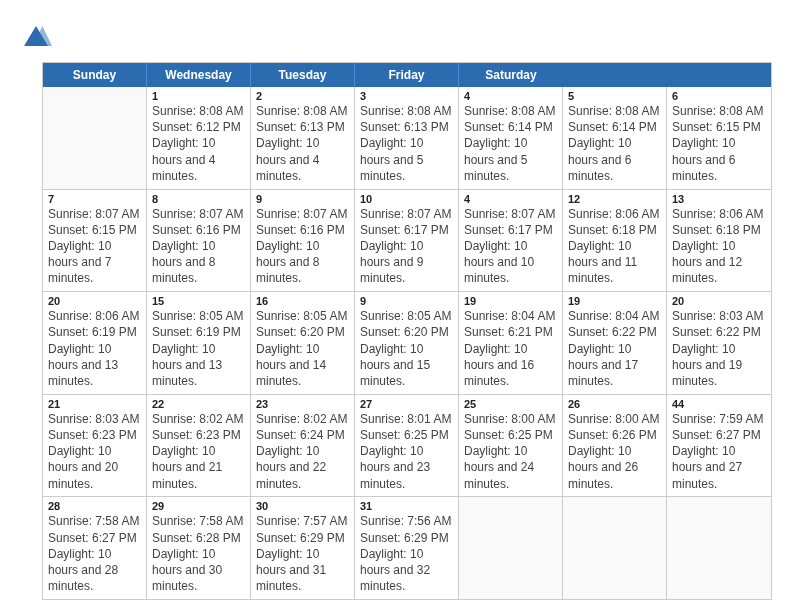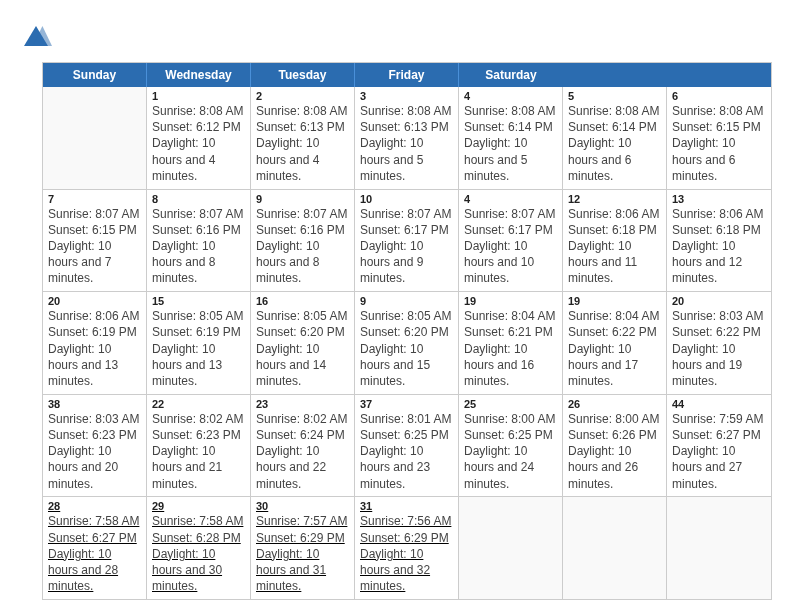--- a/index.html
+++ b/index.html
@@ -86,21 +86,21 @@
       flex: 1;
       display: flex;
       flex-direction: column;
     }
     .cal-row {
       display: grid;
       grid-template-columns: repeat(7, 1fr);
       flex: 1;
       border-bottom: 1px solid #ccc;
     }
-    .cal-row:last-child { border-bottom: none; text-decoration: underline; }
+    .cal-row:last-child { border-bottom: none; }
     .cal-cell {
       border-right: 1px solid #ccc;
       padding: 3px 5px;
       font-size: 9.5px;
       color: #333;
       vertical-align: top;
       min-height: 0;
     }
     .cal-cell:last-child { border-right: none; }
     .cal-cell.empty { background: #f9f9f9; }
@@ -228,33 +228,33 @@
             <div class="day-num">19</div>
             <div class="cell-text">Sunrise: 8:04 AM<br>Sunset: 6:22 PM<br>Daylight: 10 hours and 17 minutes.</div>
           </div>
           <div class="cal-cell">
             <div class="day-num">20</div>
             <div class="cell-text">Sunrise: 8:03 AM<br>Sunset: 6:22 PM<br>Daylight: 10 hours and 19 minutes.</div>
           </div>
         </div>
         <div class="cal-row">
           <div class="cal-cell">
-            <div class="day-num">38</div>
+            <div class="day-num">21</div>
             <div class="cell-text">Sunrise: 8:03 AM<br>Sunset: 6:23 PM<br>Daylight: 10 hours and 20 minutes.</div>
           </div>
           <div class="cal-cell">
             <div class="day-num">22</div>
             <div class="cell-text">Sunrise: 8:02 AM<br>Sunset: 6:23 PM<br>Daylight: 10 hours and 21 minutes.</div>
           </div>
           <div class="cal-cell">
             <div class="day-num">23</div>
             <div class="cell-text">Sunrise: 8:02 AM<br>Sunset: 6:24 PM<br>Daylight: 10 hours and 22 minutes.</div>
           </div>
           <div class="cal-cell">
-            <div class="day-num">37</div>
+            <div class="day-num">27</div>
             <div class="cell-text">Sunrise: 8:01 AM<br>Sunset: 6:25 PM<br>Daylight: 10 hours and 23 minutes.</div>
           </div>
           <div class="cal-cell">
             <div class="day-num">25</div>
             <div class="cell-text">Sunrise: 8:00 AM<br>Sunset: 6:25 PM<br>Daylight: 10 hours and 24 minutes.</div>
           </div>
           <div class="cal-cell">
             <div class="day-num">26</div>
             <div class="cell-text">Sunrise: 8:00 AM<br>Sunset: 6:26 PM<br>Daylight: 10 hours and 26 minutes.</div>
           </div>

